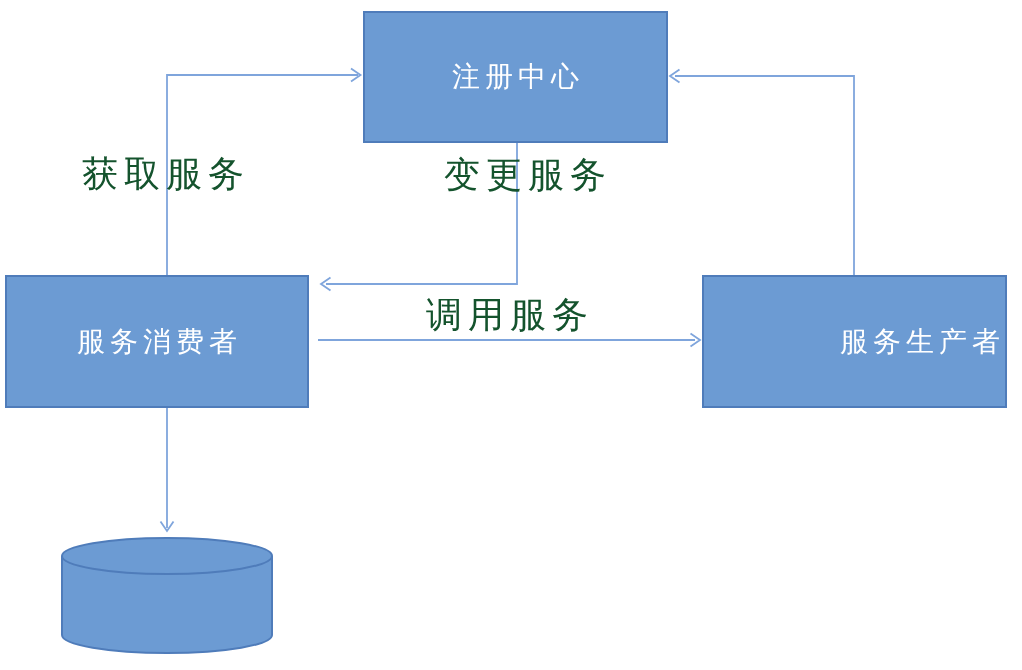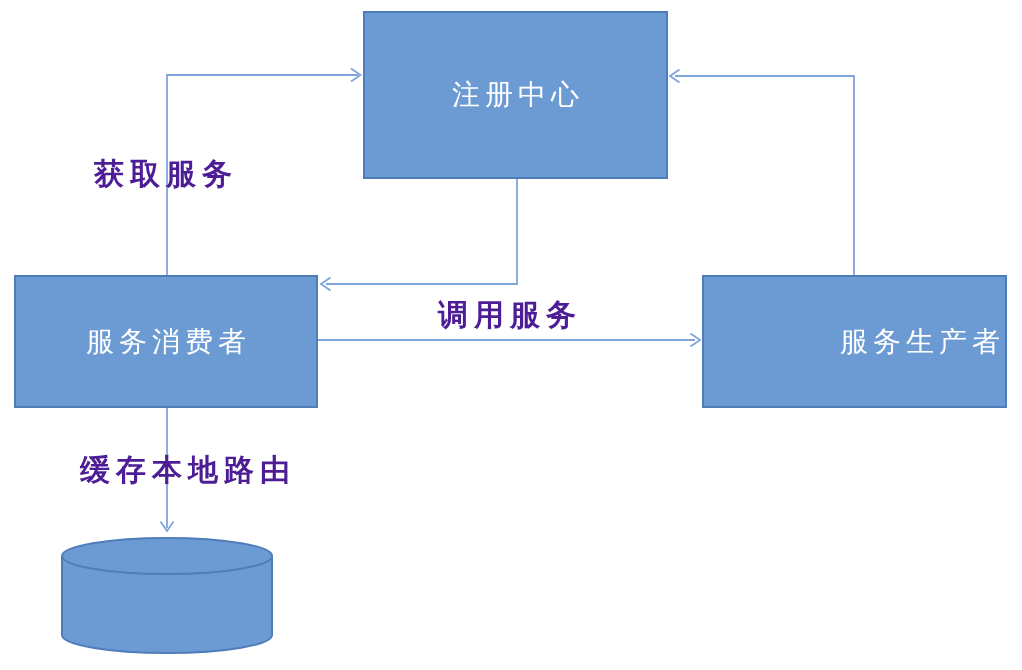--- a/index.html
+++ b/index.html
@@ -30,33 +30,32 @@
     border: 2px solid #4F7CBA;
     box-sizing: border-box;
     display: flex;
     align-items: center;
     justify-content: center;
     color: #ffffff;
     font-size: 28px;
     letter-spacing: 5px;
     text-indent: 5px;
   }
-  .node-registry  { left: 363px; top: 11px;  width: 305px; height: 168px; justify-content: center; }
-  .node-consumer  { left: 14px;  top: 275px; width: 304px; height: 133px; justify-content: center; }
+  .node-registry  { left: 363px; top: 11px;  width: 305px; height: 132px; justify-content: center; }
+  .node-consumer  { left: 5px;  top: 275px; width: 304px; height: 133px; justify-content: center; }
   .node-producer  { left: 702px; top: 275px; width: 305px; height: 133px; justify-content: flex-end; }
   .edge-label {
     position: absolute;
     z-index: 3;
     transform: translate(-50%, -50%);
-    color: #4c1d95;
-    font-size: 30px;
+    color: #14532d;
+    font-size: 36px;
     letter-spacing: 6px;
     white-space: nowrap;
     line-height: 1;
-    font-weight: bold;
   }
   .lbl-get     { left: 166px; top: 174px; }
   .lbl-change  { left: 528px; top: 175px; }
   .lbl-provide { left: 861px; top: 174px; }
   .lbl-invoke  { left: 510px; top: 315px; }
   .lbl-cache   { left: 188px; top: 470px; }
 </style>
 </head>
 <body>
 
@@ -92,19 +91,19 @@
   <div class="node node-consumer">
     <span>服务消费者</span>
   </div>
 
   <div class="node node-producer">
     <span>服务生产者</span>
   </div>
 
   <div class="edge-label lbl-get">获取服务</div>
 
+  <div class="edge-label lbl-change">变更服务</div>
 
 
   <div class="edge-label lbl-invoke">调用服务</div>
 
-  <div class="edge-label lbl-cache">缓存本地路由</div>
 
 </div>
 
 </body></html>

